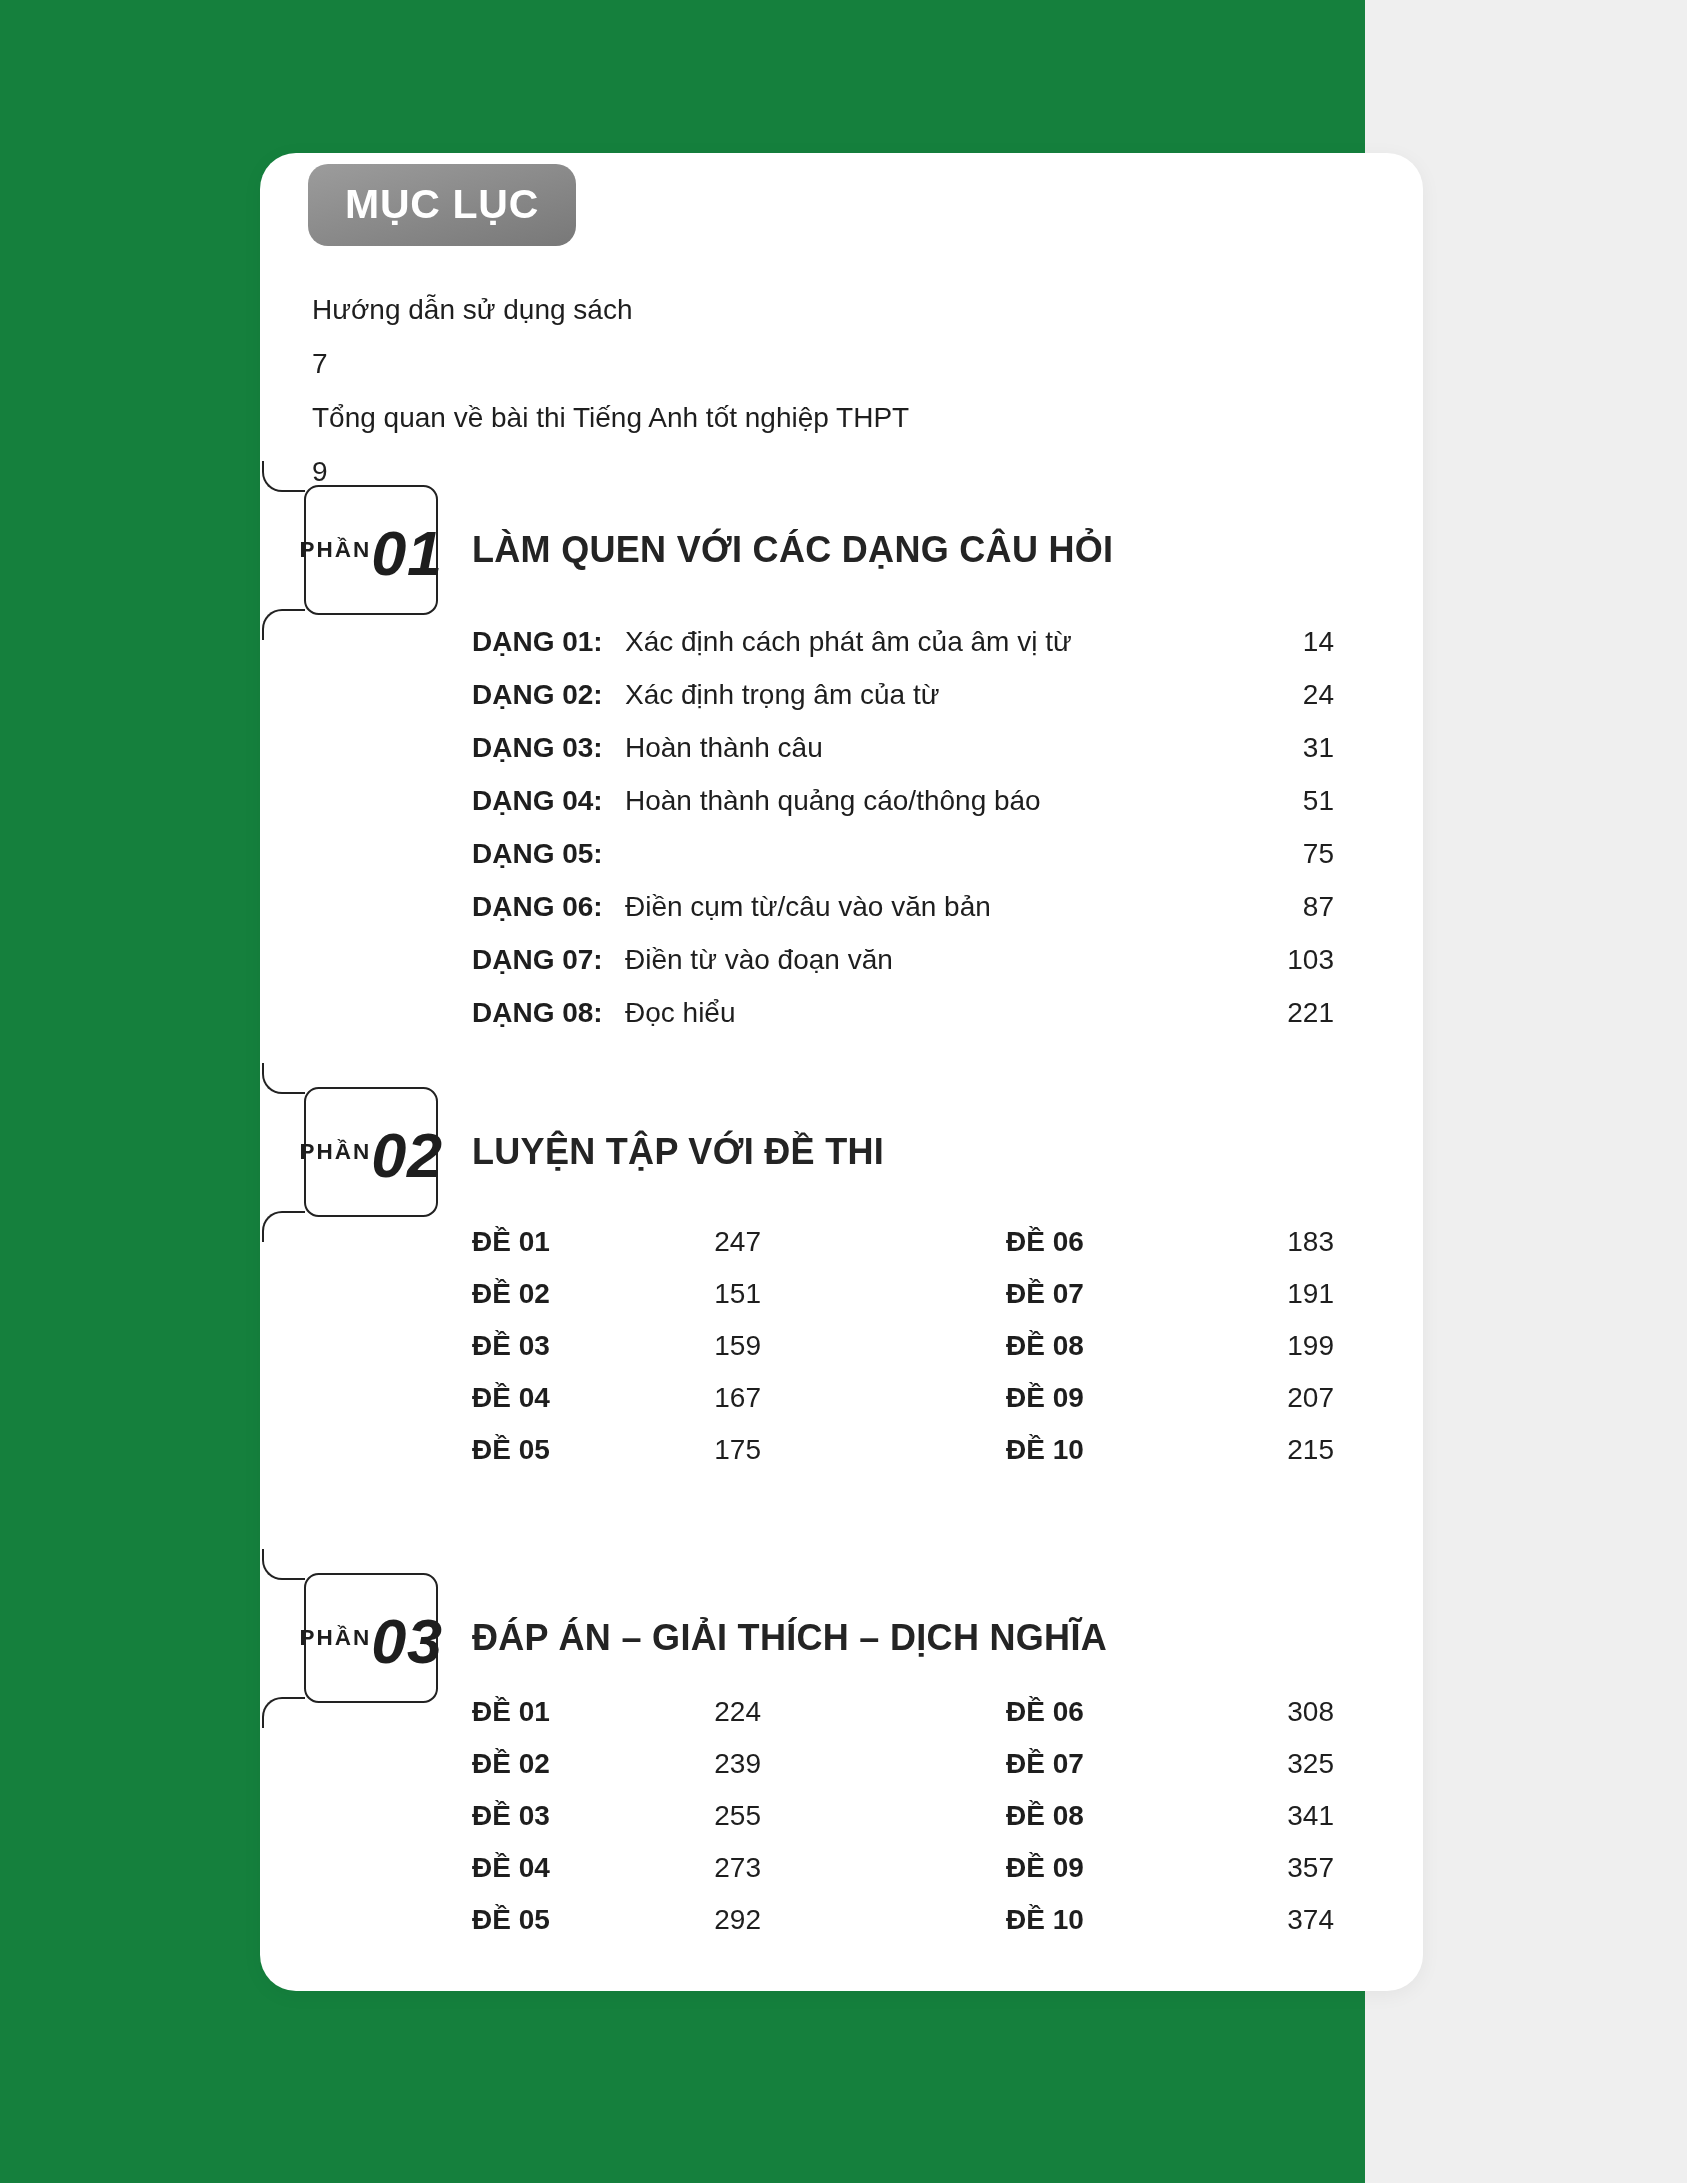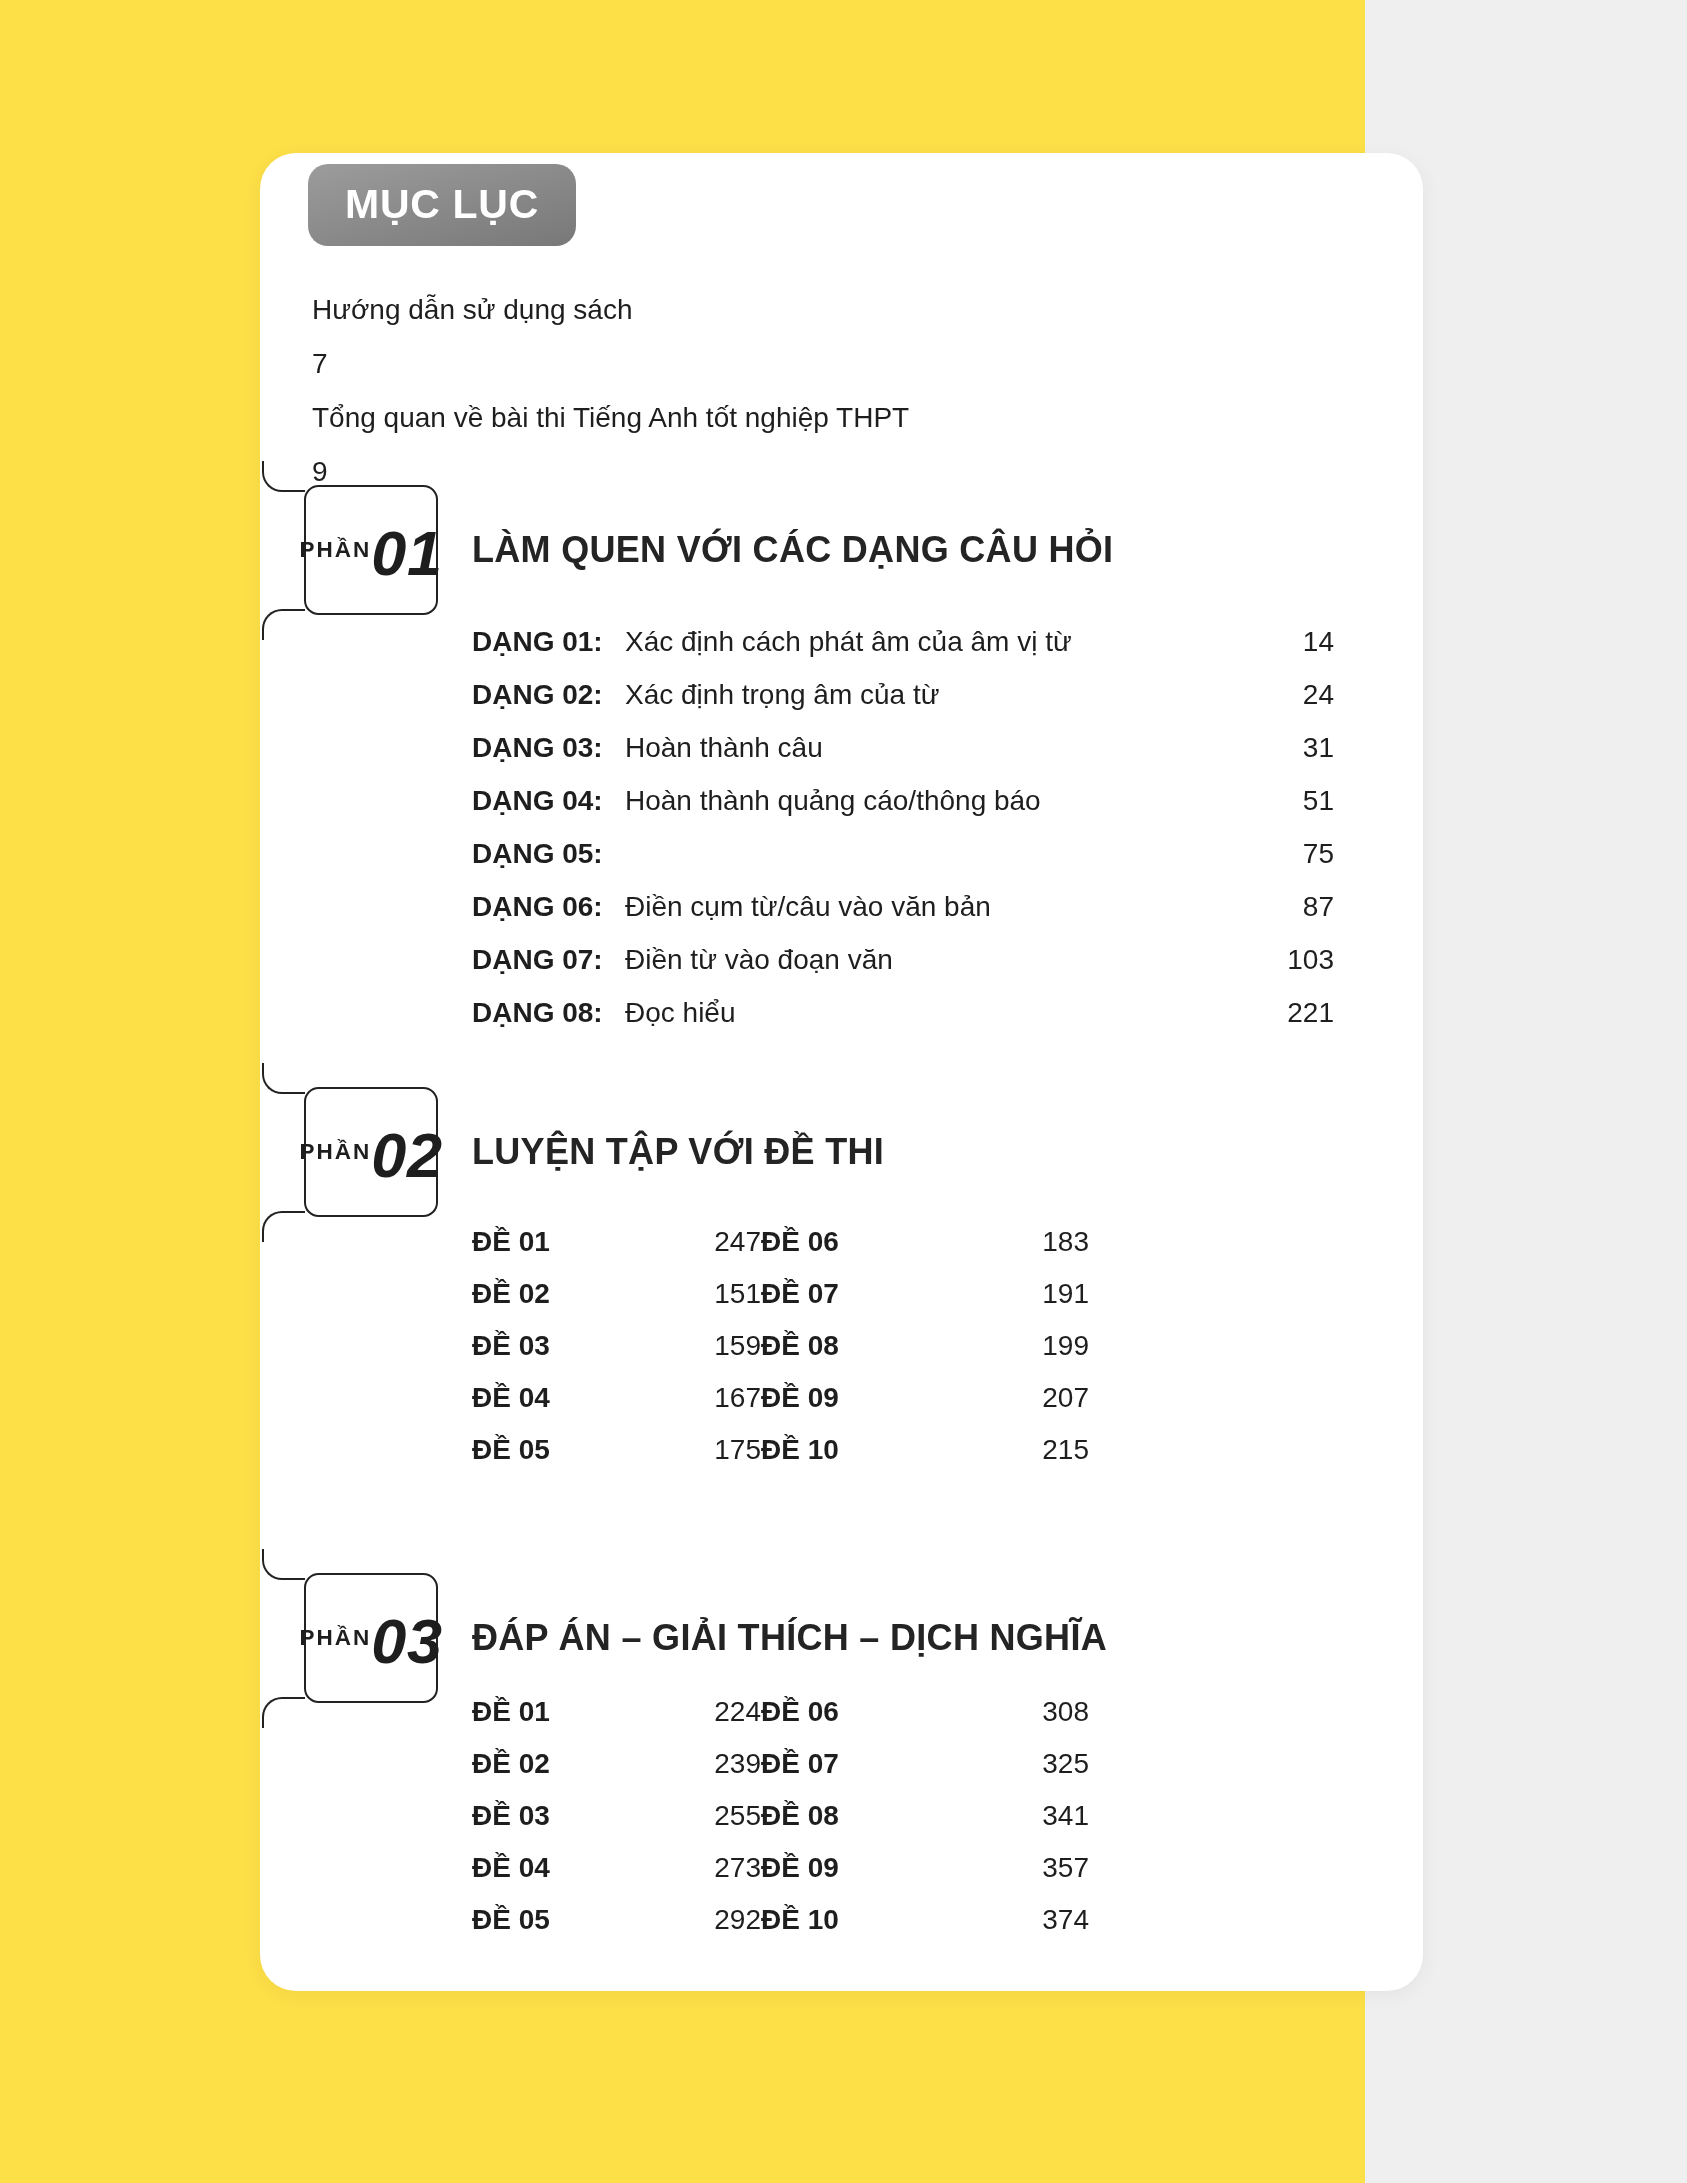--- a/index.html
+++ b/index.html
@@ -3,21 +3,21 @@
 <meta charset="utf-8">
 <style>
   html,body{margin:0;padding:0;}
   body{
     width:1687px;height:2183px;
     background:#efefef;
     font-family:"Liberation Sans","DejaVu Sans",sans-serif;
     color:#1e1e1e;
     overflow:hidden;
   }
-  .page{position:relative;width:1365px;height:2183px;background:#fde047;}
+  .page{position:relative;width:1365px;height:2183px;background:#15803d;}
   .card{
     position:absolute;left:260px;top:153px;width:1163px;height:1838px;
     background:#ffffff;border-radius:36px;
     box-shadow:0 4px 20px rgba(0,0,0,0.05);
   }
   
   .header-tab{
     position:absolute;left:48px;top:10.6px;width:268px;height:82px;
     background:linear-gradient(165deg,#9c9c9c,#787878);
     border-radius:20px;
@@ -68,21 +68,21 @@
   }
   .dang-row{display:flex;align-items:baseline;line-height:53px;font-size:28px;}
   .dang-label{font-weight:700;width:153px;flex:none;}
   .dang-desc{}
   .page-num{margin-left:auto;}
   
   .de-grid{position:absolute;left:212px;display:flex;}
   .grid-2{top:1063px;}
   .grid-3{top:1533px;}
   .de-col{display:flex;flex-direction:column;}
-  .de-col-1{width:289px;}
+  .de-col-1{width:289px;margin-right:245px;}
   .de-col-2{width:328px;}
   .de-row{display:flex;align-items:baseline;line-height:52px;font-size:28px;}
   .de-label{font-weight:700;}
 </style>
 </head>
 <body>
 
 <div class="page">
   <div class="card">
 

